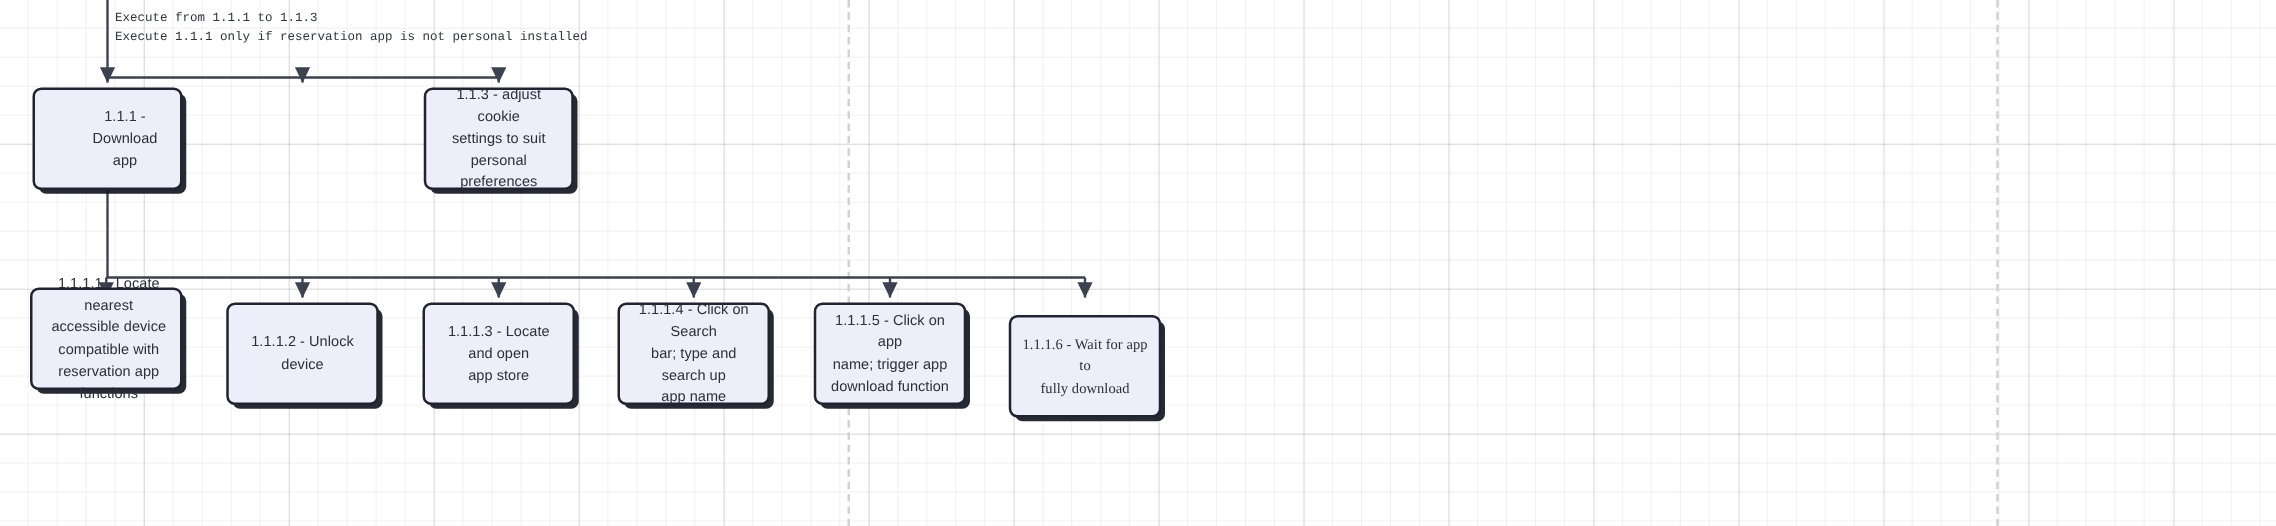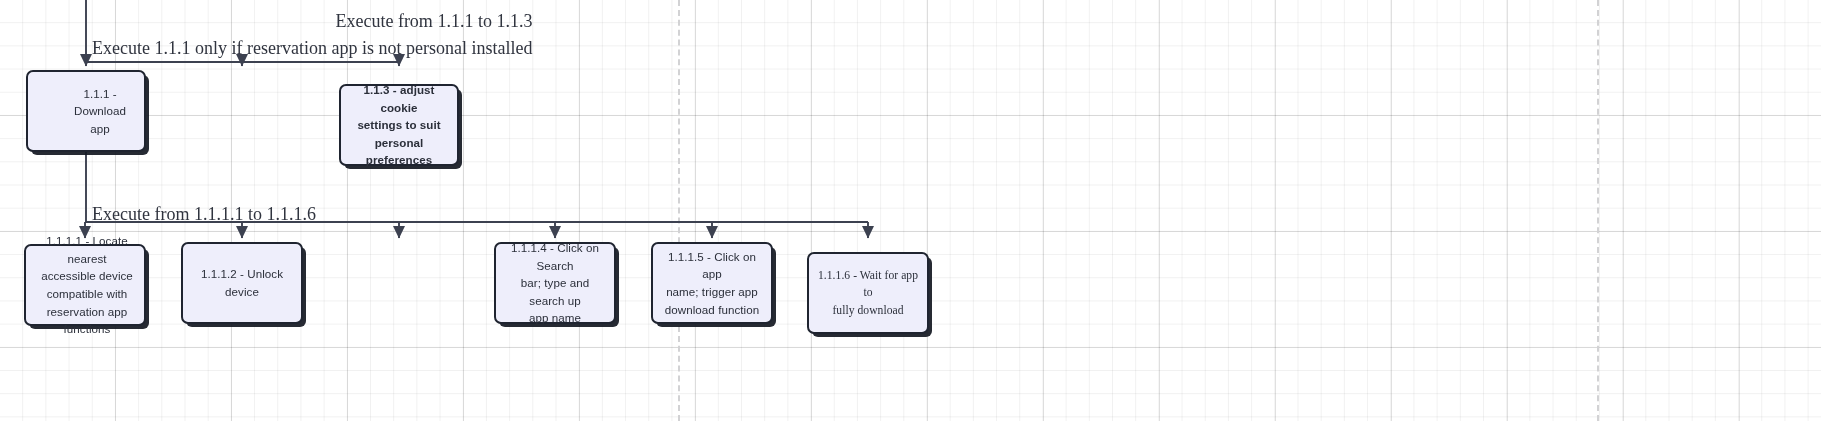--- a/index.html
+++ b/index.html
@@ -60,25 +60,24 @@
     font-size: 11.6px;
     line-height: 1.52;
     letter-spacing: 0.05px;
     font-family: "Liberation Sans", sans-serif;
   }
   .node span { display: block; white-space: pre-line; }
 
   .annot {
     position: absolute;
     color: #30343f;
-    font-size: 18px;
+    font-size: 10px;
     line-height: 1.5;
     white-space: nowrap;
-    font-family: Liberation Serif, serif;
-    text-align: right;
+    font-family: Liberation Mono, monospace;
   }
 </style>
 </head>
 <body>
 
 <div id="canvas">
 
   <div class="pagebreak" style="left:678px;"></div>
   <div class="pagebreak" style="left:1597px;"></div>
 
@@ -105,41 +104,42 @@
       <path d="M712,222 L712,238" marker-end="url(#arrow)"></path>
       <path d="M868,222 L868,238" marker-end="url(#arrow)"></path>
     </g>
   </svg>
 
   <div class="annot" style="left:92px; top:8px;">
     <div>Execute from 1.1.1 to 1.1.3</div>
     <div>Execute 1.1.1 only if reservation app is not personal installed</div>
   </div>
 
-  <div class="annot" style="left:92px; top:201px;">
-    <div>Execute from 1.1.1.1 to 1.1.1.6</div>
-  </div>
 
   <div class="node" style="left:26px; top:70px; width:120px; height:82px;padding-left:36px;">
     <span>1.1.1 - Download app</span>
   </div>
-  <div class="node" style="left:339px; top:84px; width:120px; height:82px;font-weight:bold;">
+  <div class="node" style="left:339px; top:70px; width:120px; height:82px;">
     <span>1.1.3 - adjust cookie
 settings to suit personal
 preferences</span>
   </div>
 
-  <div class="node" style="left:24px; top:244px; width:122px; height:82px;padding-left:12px;">
+  <div class="node" style="left:24px; top:230px; width:122px; height:82px;padding-left:12px;">
     <span>1.1.1.1 - Locate nearest
 accessible device
 compatible with
 reservation app functions</span>
   </div>
   <div class="node" style="left:181px; top:242px; width:122px; height:82px;justify-content:flex-end;">
     <span>1.1.1.2 - Unlock device</span>
+  </div>
+  <div class="node" style="left:338px; top:242px; width:122px; height:82px;">
+    <span>1.1.1.3 - Locate and open
+app store</span>
   </div>
   <div class="node" style="left:494px; top:242px; width:122px; height:82px;">
     <span>1.1.1.4 - Click on Search
 bar; type and search up
 app name</span>
   </div>
   <div class="node" style="left:651px; top:242px; width:122px; height:82px;">
     <span>1.1.1.5 - Click on app
 name; trigger app
 download function</span>

